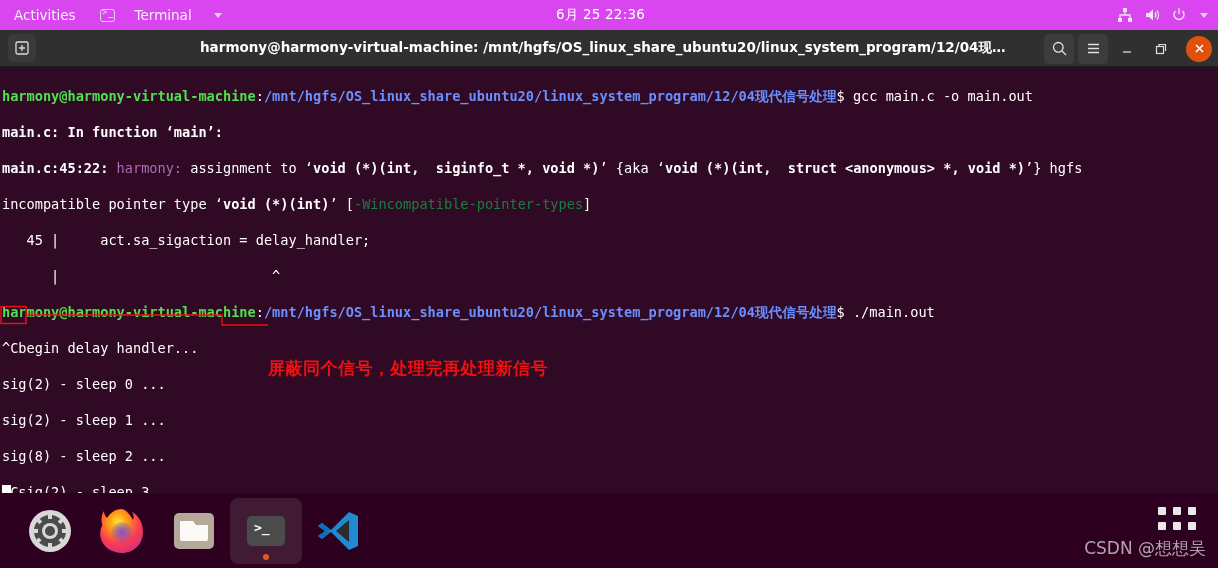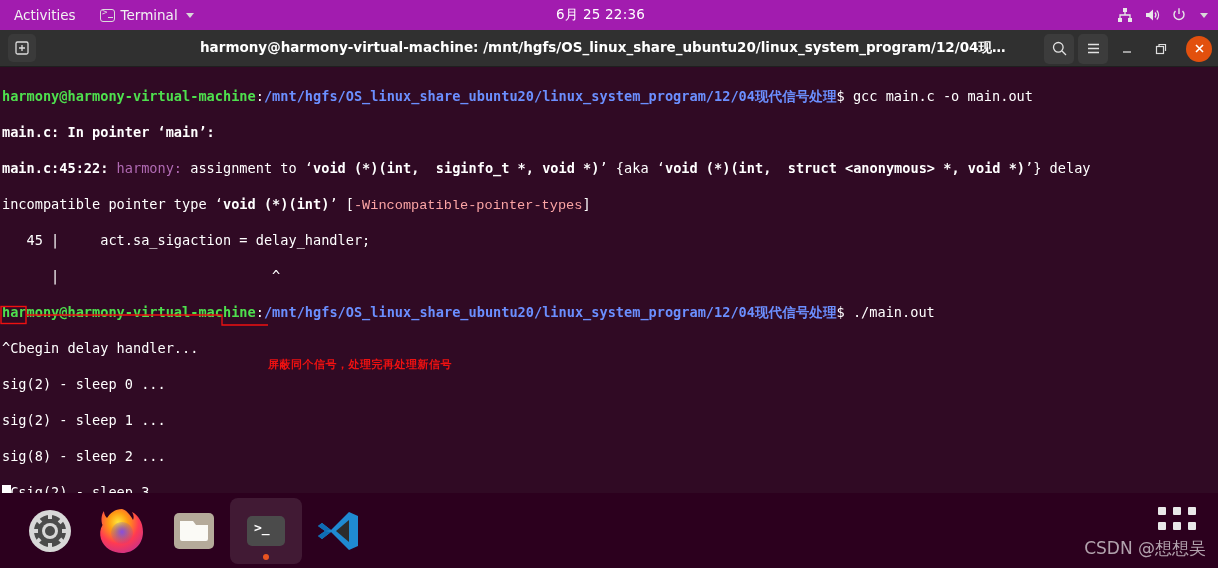--- a/index.html
+++ b/index.html
@@ -7,31 +7,31 @@
     width: 1218px; height: 568px;
     overflow: hidden;
     background: #2c001e;
     font-family: "DejaVu Sans", "Liberation Sans", sans-serif;
   }
 
   
   #top-bar {
     position: absolute; top: 0; left: 0;
     width: 1218px; height: 30px;
-    background: #a21caf;
+    background: #d946ef;
     display: flex; align-items: center;
     color: #ffffff; font-size: 13.5px;
     z-index: 40;
   }
   #activities {
     padding: 0 12px 0 14px; height: 30px; line-height: 30px;
     color: #f2f2f2;
   }
   #app-menu {
-    display: flex; align-items: center; gap: 6px;
+    display: flex; align-items: center; gap: 20px;
     margin-left: 12px; color: #f2f2f2;
   }
   .term-mini-icon {
     width: 15px; height: 13px;
     border: 1.4px solid #dcdcdc; border-radius: 3px;
     position: relative; display: inline-block;
   }
   .term-mini-icon::before {
     content: ">"; position: absolute; left: 1.5px; top: -2.5px;
     font-size: 9px; color: #dcdcdc; font-family: "DejaVu Sans Mono", monospace;
@@ -112,41 +112,41 @@
     letter-spacing: 0px;
   }
   .ln { height: 18px; }
   .c-user   { color: #4ee04e; font-weight: bold; }
   .c-colon  { color: #ffffff; }
   .c-path   { color: #6b8fff; font-weight: bold; }
   .c-dollar { color: #ffffff; }
   .c-cmd    { color: #ffffff; }
   .c-bold   { color: #ffffff; font-weight: bold; }
   .c-warn   { color: #b06ab3; }
-  .c-opt    { color: #fca5a5; font-family: Liberation Mono, monospace; }
+  .c-opt    { color: #15803d; }
   .c-plain  { color: #ffffff; }
   .c-caret  { color: #ffffff; }
 
   #cursor-block {
     position: absolute;
     left: 2px;
     width: 9px; height: 17px;
     background: #ffffff;
   }
 
   
   #annotation-layer {
     position: absolute; top: 0; left: 0;
     width: 1218px; height: 426px;
     pointer-events: none;
   }
   #annot-text {
     position: absolute;
     color: #ee1111; font-weight: bold;
-    font-size: 11px;
+    font-size: 17px;
     font-family: "DejaVu Sans", sans-serif;
     letter-spacing: .5px;
     white-space: nowrap;
   }
 
   
   #dock {
     position: absolute; bottom: 0; left: 0;
     width: 1218px; height: 75px;
     background: #2c001e;
@@ -255,22 +255,22 @@
         <svg width="13" height="13" viewBox="0 0 13 13">
           <path d="M3 3 L10 10 M10 3 L3 10" stroke="#ffffff" stroke-width="1.6"></path>
         </svg>
       </div>
     </div>
   </div>
 
   <div id="terminal-body">
     <div id="term-text">
 <div class="ln"><span class="c-user">harmony@harmony-virtual-machine</span><span class="c-colon">:</span><span class="c-path">/mnt/hgfs/OS_linux_share_ubuntu20/linux_system_program/12/04现代信号处理</span><span class="c-dollar">$ </span><span class="c-cmd">gcc main.c -o main.out</span></div>
-<div class="ln"><span class="c-bold">main.c: In pointer ‘main’:</span></div>
-<div class="ln"><span class="c-bold">main.c:45:22: </span><span class="c-warn">harmony: </span><span class="c-plain">assignment to ‘</span><span class="c-bold">void (*)(int,  siginfo_t *, void *)</span><span class="c-plain">’ {aka ‘</span><span class="c-bold">void (*)(int,  struct &lt;anonymous&gt; *, void *)</span><span class="c-plain">’} delay</span></div>
+<div class="ln"><span class="c-bold">main.c: In function ‘main’:</span></div>
+<div class="ln"><span class="c-bold">main.c:45:22: </span><span class="c-warn">harmony: </span><span class="c-plain">assignment to ‘</span><span class="c-bold">void (*)(int,  siginfo_t *, void *)</span><span class="c-plain">’ {aka ‘</span><span class="c-bold">void (*)(int,  struct &lt;anonymous&gt; *, void *)</span><span class="c-plain">’} hgfs</span></div>
 <div class="ln"><span class="c-plain">incompatible pointer type ‘</span><span class="c-bold">void (*)(int)</span><span class="c-plain">’ [</span><span class="c-opt">-Wincompatible-pointer-types</span><span class="c-plain">]</span></div>
 <div class="ln"><span class="c-plain">   45 |</span><span class="c-plain">     act.sa_sigaction = delay_handler;</span></div>
 <div class="ln"><span class="c-plain">      |</span><span class="c-caret">                          ^</span></div>
 <div class="ln"><span class="c-user">harmony@harmony-virtual-machine</span><span class="c-colon">:</span><span class="c-path">/mnt/hgfs/OS_linux_share_ubuntu20/linux_system_program/12/04现代信号处理</span><span class="c-dollar">$ </span><span class="c-cmd">./main.out</span></div>
 <div class="ln">^Cbegin delay handler...</div>
 <div class="ln">sig(2) - sleep 0 ...</div>
 <div class="ln">sig(2) - sleep 1 ...</div>
 <div class="ln">sig(8) - sleep 2 ...</div>
 <div class="ln">^Csig(2) - sleep 3 ...</div>
 

